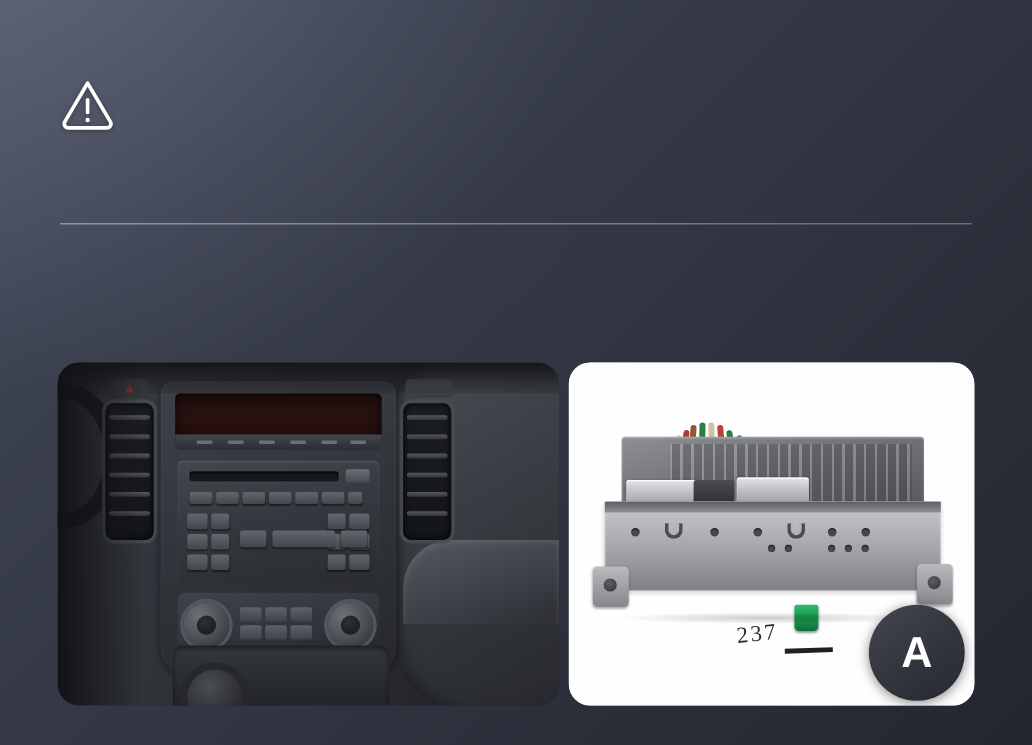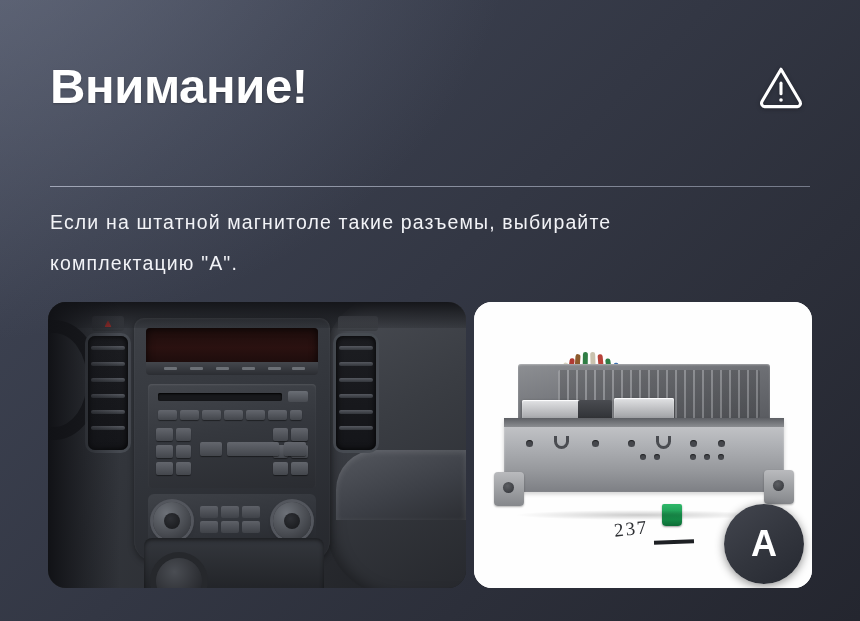--- a/index.html
+++ b/index.html
@@ -448,34 +448,29 @@
     font-weight: bold;
     box-shadow: 0 2px 10px rgba(0,0,0,0.45);
   }
 </style>
 </head>
 <body>
 
 <div id="slide">
 
   <div class="header">
-    <div class="title">Внимание!</div>
     <svg class="warn-icon" viewBox="0 0 48 48">
       <path d="M24 6.5 L44 40.5 A3.6 3.6 0 0 1 41 45.5 L7 45.5 A3.6 3.6 0 0 1 4 40.5 Z" fill="none" stroke="#ffffff" stroke-width="3.2" stroke-linejoin="round"></path>
       <line x1="24" y1="21" x2="24" y2="32" stroke="#ffffff" stroke-width="3.2" stroke-linecap="round"></line>
       <circle cx="24" cy="38.6" r="1.9" fill="#ffffff"></circle>
     </svg>
   </div>
 
   <div class="divider"></div>
 
-  <div class="body-text">
-    <div class="line">Если на штатной магнитоле такие разъемы, выбирайте</div>
-    <div class="line">комплектацию "A".</div>
-  </div>
 
   <div class="photos">
 
     <div class="photo photo-left">
       <div class="dash">
         <div class="dash-right-panel"></div>
         <div class="dash-right-lip"></div>
         <div class="wheel"></div>
 
         <div class="vent vent-l">

